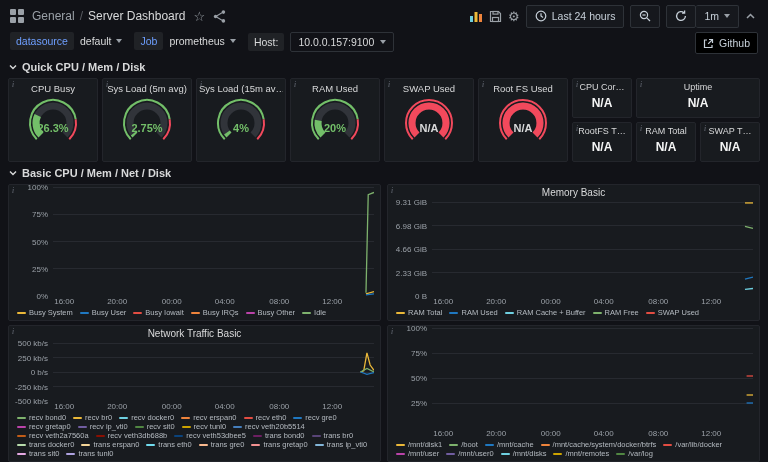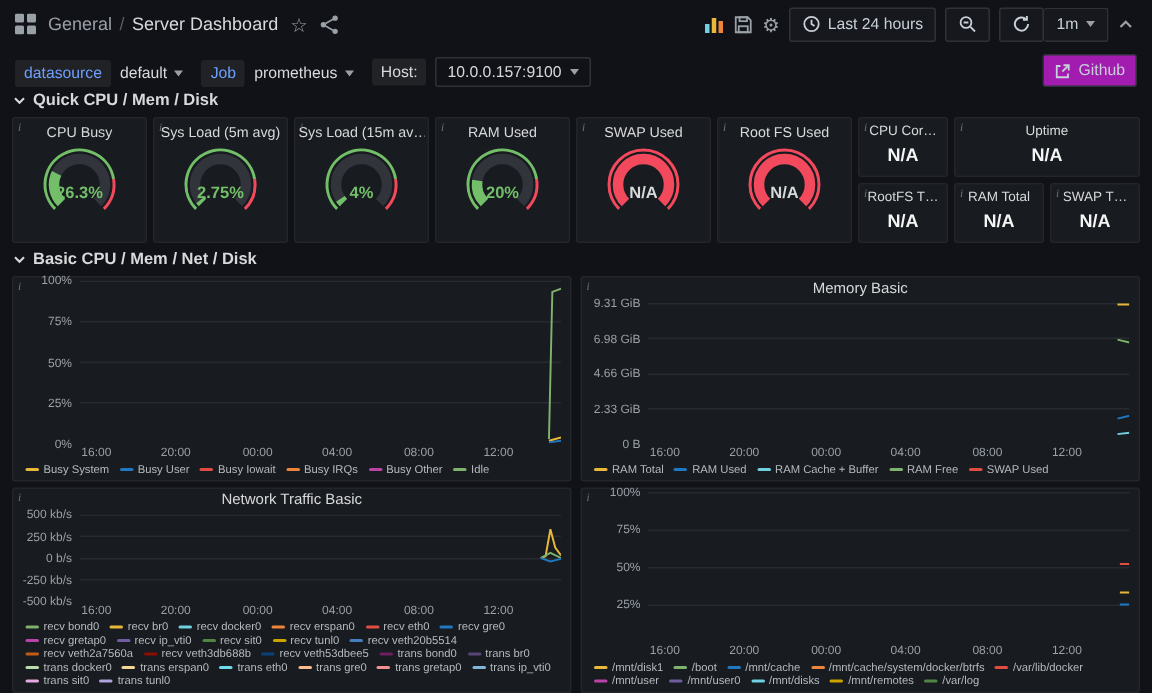--- a/index.html
+++ b/index.html
@@ -12,28 +12,28 @@
 .breadcrumb{display:flex;align-items:center;gap:5px;font-size:12px}
 .bc-root{color:#9aa0a7}
 .bc-sep{color:#5a5d63}
 .bc-cur{color:#d8d9da}
 .ic{display:inline-flex;align-items:center;justify-content:center;color:#9aa0a7;line-height:1}
 .star,.gear{font-size:13px}
 .btn{display:inline-flex;align-items:center;gap:5px;height:23px;padding:0 8px;border:1px solid #2e3238;background:#16181d;border-radius:2px;color:#c7d0d9;font-size:10.5px;white-space:nowrap}
 .btn-group{display:inline-flex}
 .btn-group .btn + .btn{border-left:0}
 .caret{width:0;height:0;border-left:3.5px solid transparent;border-right:3.5px solid transparent;border-top:4px solid #9aa0a7;display:inline-block}
-.varbar{height:26px;display:flex;align-items:flex-end;gap:12px;padding:0 10px}
+.varbar{height:26px;display:flex;align-items:flex-start;gap:12px;padding:0 10px}
 .vargrp{display:flex;align-items:center;gap:6px}
 .var-chip{background:#202226;border-radius:2px;padding:3px 6px;font-size:10.5px;color:#6e9fff}
 .var-chip.plain{color:#d8d9da}
 .var-val{display:flex;align-items:center;gap:5px;font-size:10.5px;color:#d8d9da}
 .var-box{display:flex;align-items:center;gap:6px;border:1px solid #2e3238;border-radius:2px;padding:3px 7px;font-size:10.5px;color:#d8d9da;background:#111217}
 .spacer{flex:1}
-.linkbtn{display:inline-flex;align-items:center;gap:5px;font-size:10.5px;color:#c7d0d9;border:1px solid #2e3238;border-radius:2px;height:22px;padding:0 7px;background:#a21caf}
+.linkbtn{display:inline-flex;align-items:center;gap:5px;font-size:10.5px;color:#c7d0d9;border:1px solid #2e3238;border-radius:2px;height:22px;padding:0 7px;background:#000000}
 .section-header{display:flex;align-items:center;gap:4px;height:18px;padding:0 8px;font-size:11px;font-weight:700;color:#d8d9da}
 .panel{background:#181b1f;border:1px solid #23252b;border-radius:2px;position:relative}
 .pinfo{position:absolute;top:1px;left:3px;font-size:7.5px;color:#707580;font-style:italic;font-family:"Liberation Serif",serif;z-index:2}
 .gauge-row{display:flex;gap:4px;padding:2px 8px 2px}
 .gauge-panel{flex:0 0 90px;height:84px;display:flex;flex-direction:column;align-items:center;padding-top:4px}
 .gauge-panel .ptitle{font-size:9.5px;color:#d8d9da;white-space:nowrap;overflow:hidden;max-width:84px}
 .stat-block{flex:1;display:flex;flex-direction:column;gap:4px}
 .stat-row{display:flex;gap:4px;flex:1}
 .stat-panel{flex:1;display:flex;flex-direction:column;align-items:center;padding-top:3px;min-width:0}
 .stat-panel.narrow{flex:0 0 60px}

